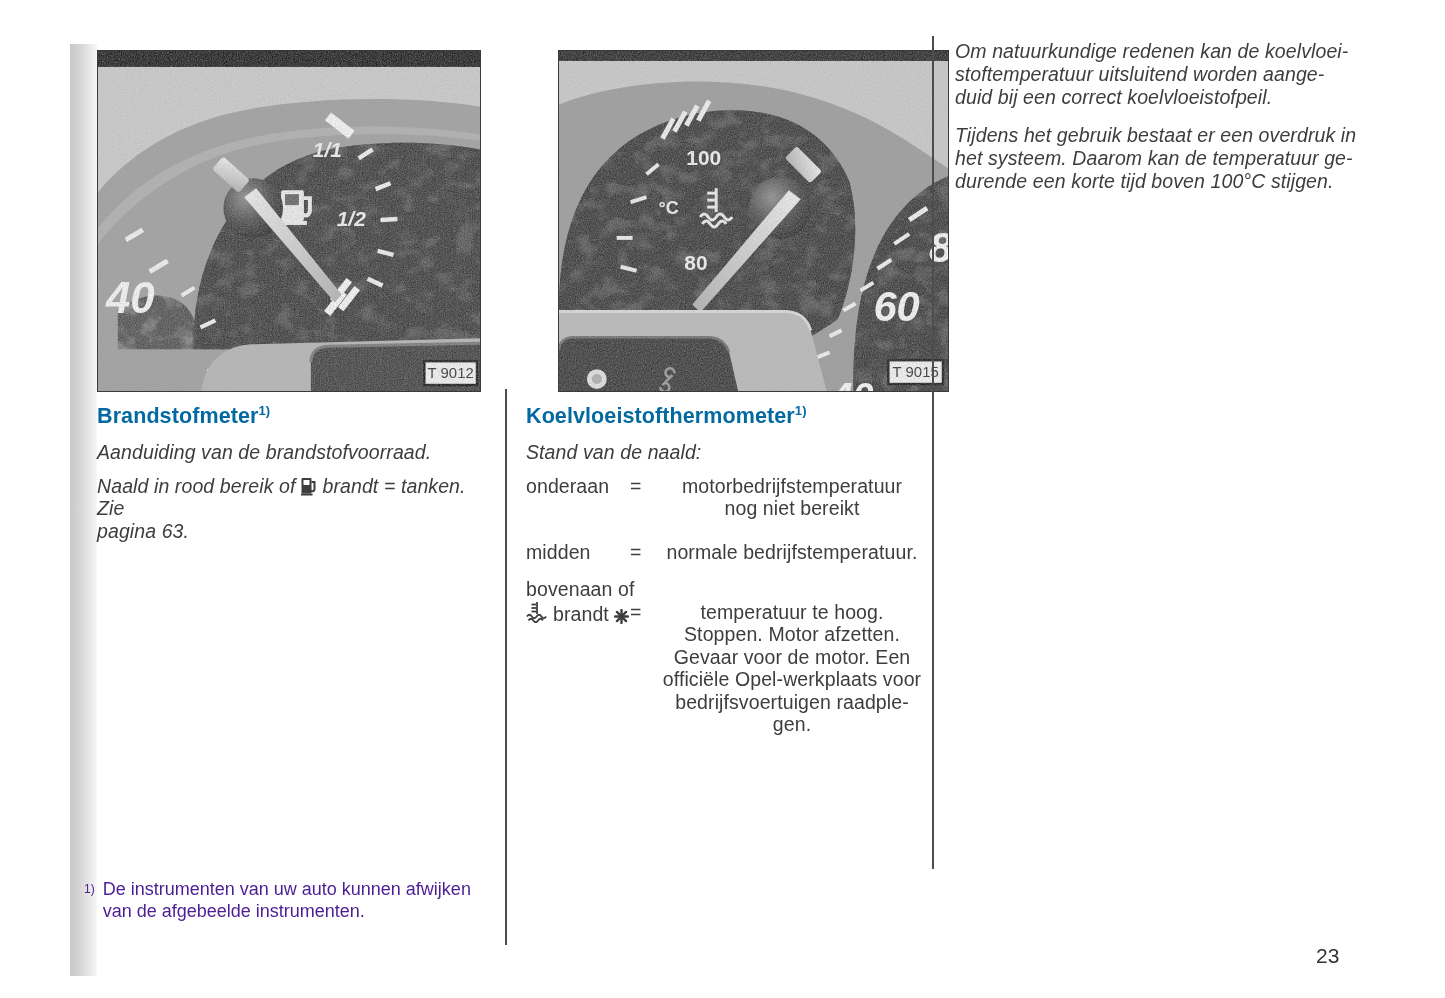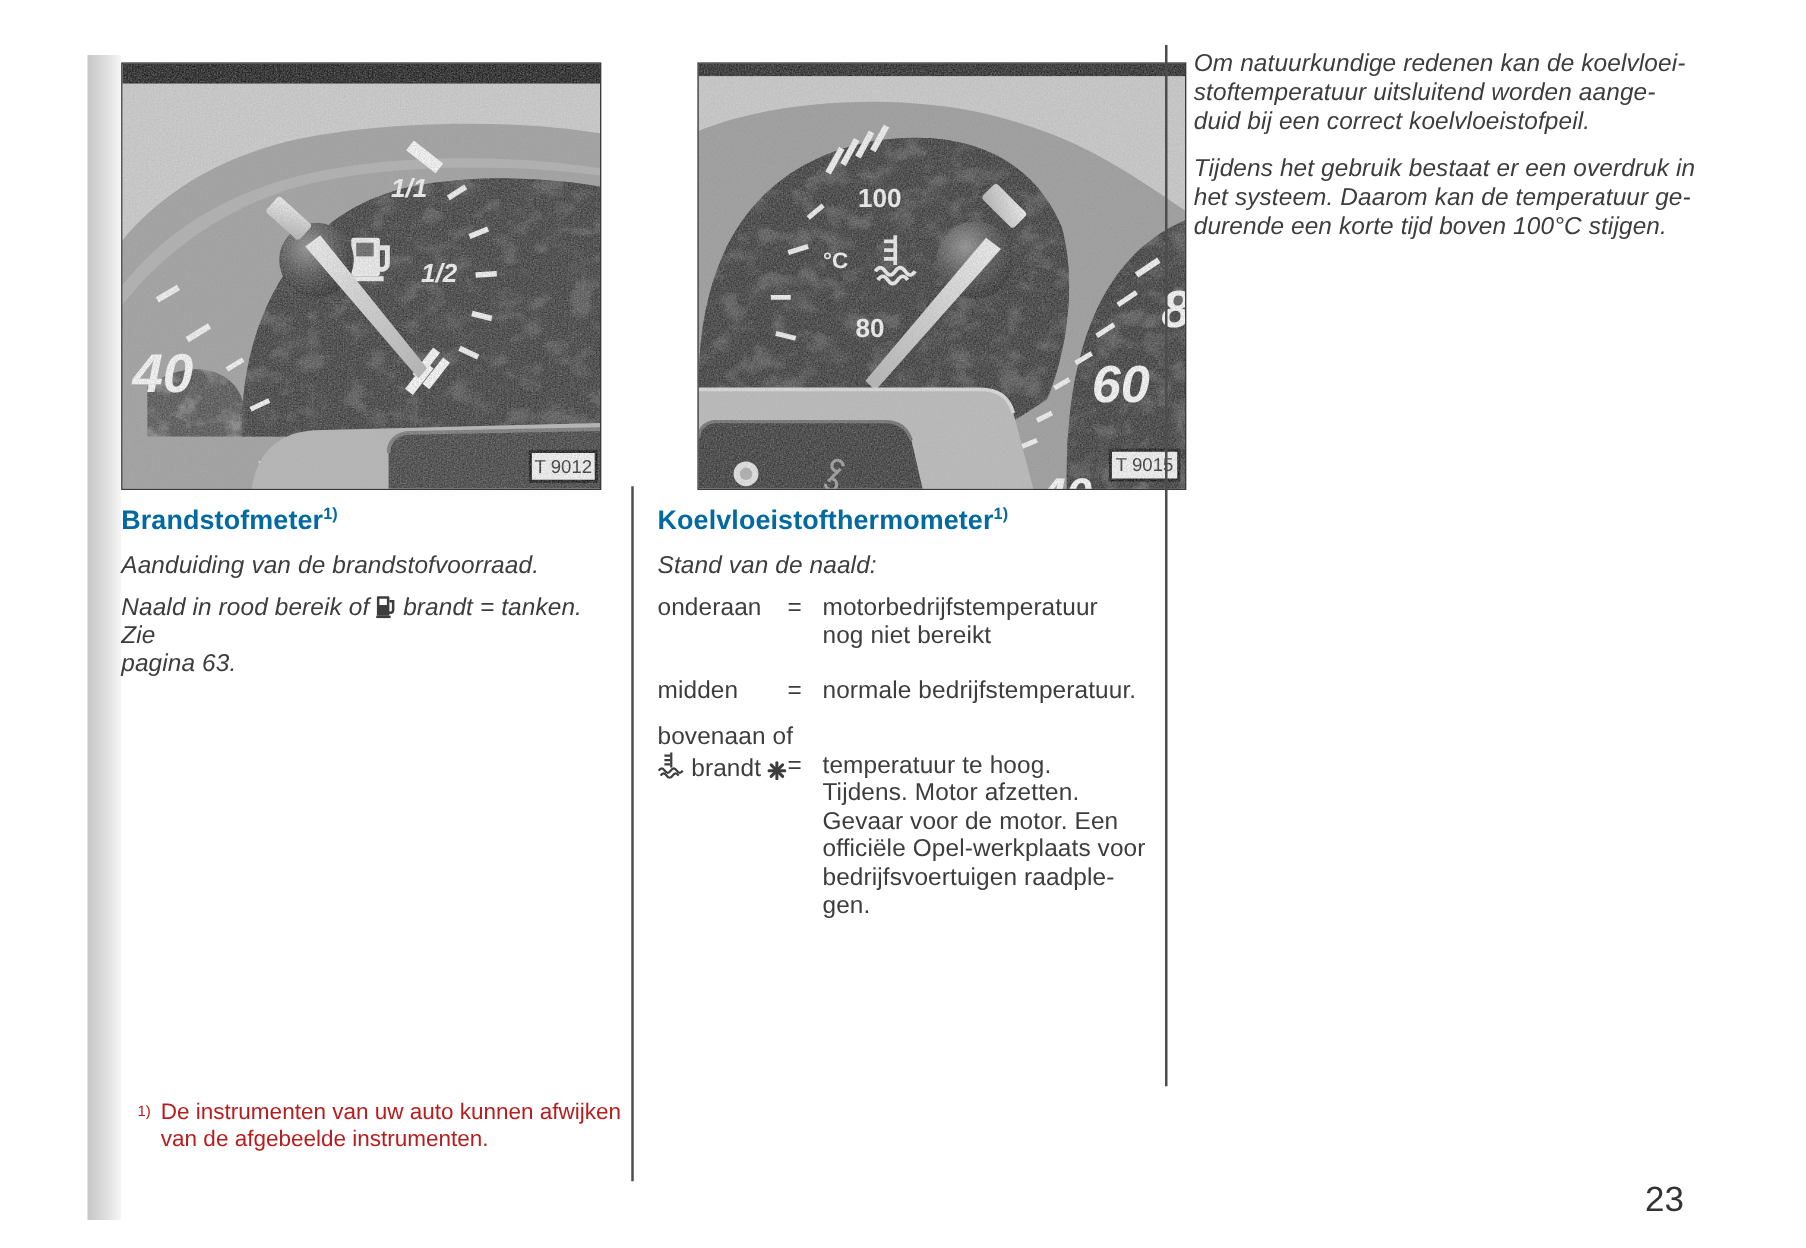--- a/index.html
+++ b/index.html
@@ -30,32 +30,32 @@
   h2{font-size:21.5px;line-height:24px;font-weight:bold;color:#0369a1;margin:0 0 13px 0;}
   h2 sup{font-size:13px;font-weight:bold;}
   .textcol p{margin:0 0 11px 0;white-space:pre-line;font-style:italic;}
   #col-right p{margin:0 0 15px 0;}
 
   .inline-icon{display:inline-block;vertical-align:-3px;margin:0 5px;}
   .inline-icon.small{vertical-align:-2px;margin:0 4px 0 0;}
 
   .nrow{display:grid;grid-template-columns:104px 28px 1fr;margin-bottom:21px;}
   .nrow.tight{margin-bottom:15px;}
-  .nrow .desc{white-space:pre-line;}
+  .nrow .desc{white-space:pre-line;text-align:center;}
   .term-line1{margin:0 0 0 0;}
   .term2{white-space:nowrap;}
 
   .footnote{
-    position:absolute;left:110px;top:878px;width:430px;
-    font-size:18px;line-height:22px;color:#b91c1c;
+    position:absolute;left:84px;top:878px;width:430px;
+    font-size:18px;line-height:22px;color:#4c1d95;
   }
   .footnote .fn-marker{font-size:12px;vertical-align:8px;margin-right:8px;}
   .footnote .fn-text{white-space:pre-line;display:inline-block;max-width:390px;vertical-align:top;}
 
-  .pageno{position:absolute;left:1316px;top:944px;font-size:28px;color:#333;}
+  .pageno{position:absolute;left:1316px;top:944px;font-size:21px;color:#333;}
 
   .gauge-num{font-family:"Liberation Sans",sans-serif;font-weight:bold;font-style:italic;fill:#fbfbfb;}
   .gauge-lbl{font-family:"Liberation Sans",sans-serif;font-weight:bold;fill:#f5f5f5;}
   .tag-text{font-family:"Liberation Sans",sans-serif;fill:#2e2e2e;}
 </style>
 </head>
 <body>
 
 <div class="page">
 
@@ -307,21 +307,21 @@
           </svg><span>brandt</span><svg class="inline-icon" width="15" height="15" viewBox="0 0 15 15">
             <g stroke="#3d3d3d" stroke-width="2.4" stroke-linecap="round">
               <line x1="7.5" y1="1" x2="7.5" y2="14"></line>
               <line x1="1" y1="7.5" x2="14" y2="7.5"></line>
               <line x1="2.9" y1="2.9" x2="12.1" y2="12.1"></line>
               <line x1="12.1" y1="2.9" x2="2.9" y2="12.1"></line>
             </g>
           </svg></span>
       <span class="eq">=</span>
       <span class="desc">temperatuur te hoog.
-Tijdens. Motor afzetten.
+Stoppen. Motor afzetten.
 Gevaar voor de motor. Een
 officiële Opel-werkplaats voor
 bedrijfsvoertuigen raadple-
 gen.</span>
     </div>
   </div>
 
   <div class="textcol" id="col-right">
     <p>Om natuurkundige redenen kan de koelvloei-
 stoftemperatuur uitsluitend worden aange-

